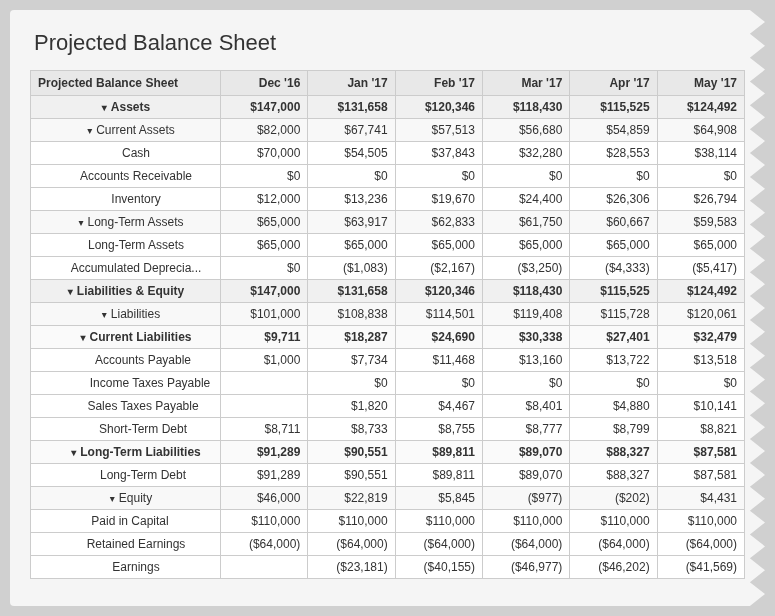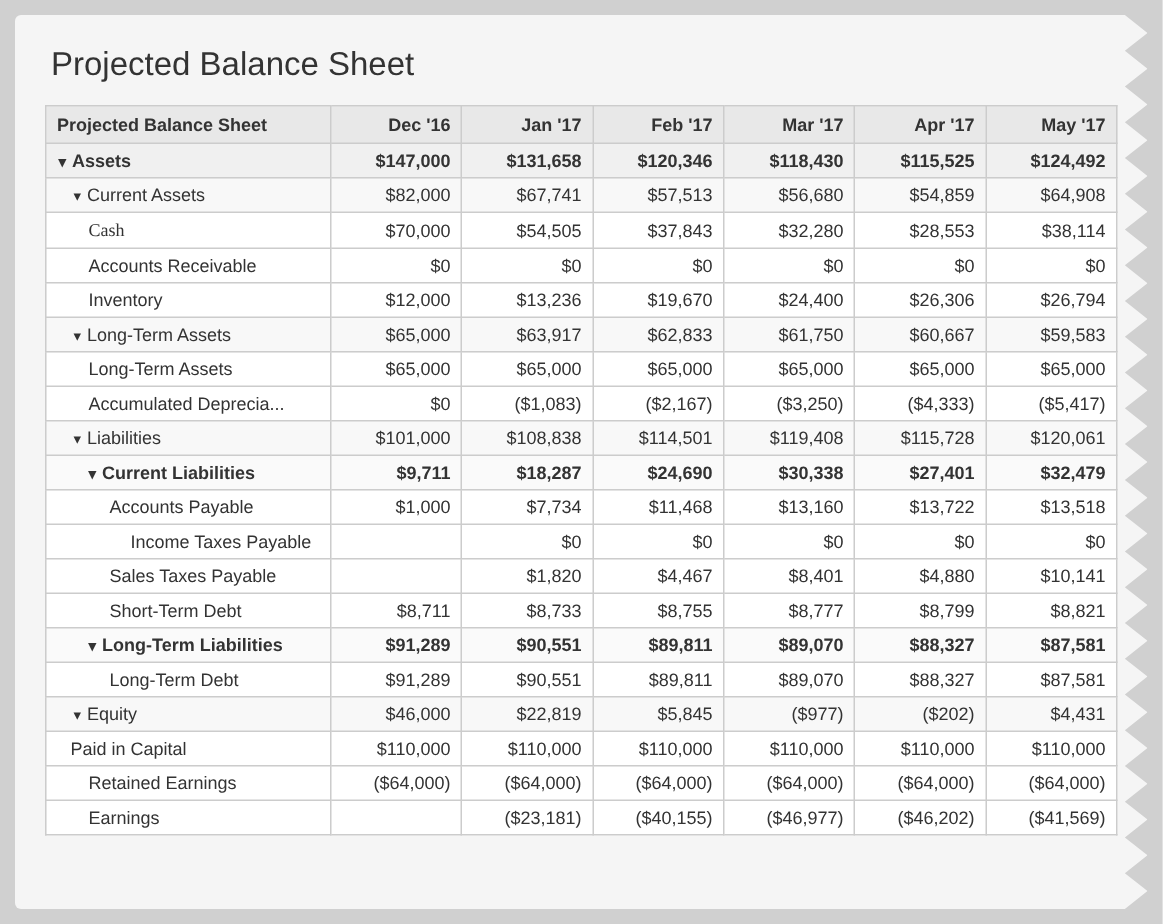--- a/index.html
+++ b/index.html
@@ -58,21 +58,21 @@
     }
     td {
       border: 1px solid #ccc;
       padding: 4px 7px;
       text-align: right;
       color: #333;
       white-space: nowrap;
       background: #fff;
     }
     td:first-child {
-      text-align: left;
+      text-align: center;
     }
     tr.section-header td {
       font-weight: bold;
       background: #f0f0f0;
     }
     tr.sub-section-header td {
       font-weight: normal;
       background: #f8f8f8;
     }
     tr.sub-sub-section-header td {
@@ -118,21 +118,21 @@
         <tr class="sub-section-header">
           <td style="padding-left: 18px;"><span class="toggle-arrow">▾ </span><span>Current Assets</span></td>
           <td>$82,000</td>
           <td>$67,741</td>
           <td>$57,513</td>
           <td>$56,680</td>
           <td>$54,859</td>
           <td>$64,908</td>
         </tr>
         <tr class="data-row">
-          <td style="padding-left: 28px; font-family: Liberation Serif, serif;">Cash</td>
+          <td style="padding-left: 28px;">Cash</td>
           <td>$70,000</td>
           <td>$54,505</td>
           <td>$37,843</td>
           <td>$32,280</td>
           <td>$28,553</td>
           <td>$38,114</td>
         </tr>
         <tr class="data-row">
           <td style="padding-left: 28px;">Accounts Receivable</td>
           <td>$0</td>
@@ -170,20 +170,29 @@
           <td>$65,000</td>
         </tr>
         <tr class="data-row">
           <td style="padding-left: 28px;">Accumulated Deprecia...</td>
           <td>$0</td>
           <td>($1,083)</td>
           <td>($2,167)</td>
           <td>($3,250)</td>
           <td>($4,333)</td>
           <td>($5,417)</td>
+        </tr>
+        <tr class="section-header">
+          <td style="padding-left: 8px;"><span class="toggle-arrow">▾ </span><span>Liabilities &amp; Equity</span></td>
+          <td>$147,000</td>
+          <td>$131,658</td>
+          <td>$120,346</td>
+          <td>$118,430</td>
+          <td>$115,525</td>
+          <td>$124,492</td>
         </tr>
         <tr class="sub-section-header">
           <td style="padding-left: 18px;"><span class="toggle-arrow">▾ </span><span>Liabilities</span></td>
           <td>$101,000</td>
           <td>$108,838</td>
           <td>$114,501</td>
           <td>$119,408</td>
           <td>$115,728</td>
           <td>$120,061</td>
         </tr>

